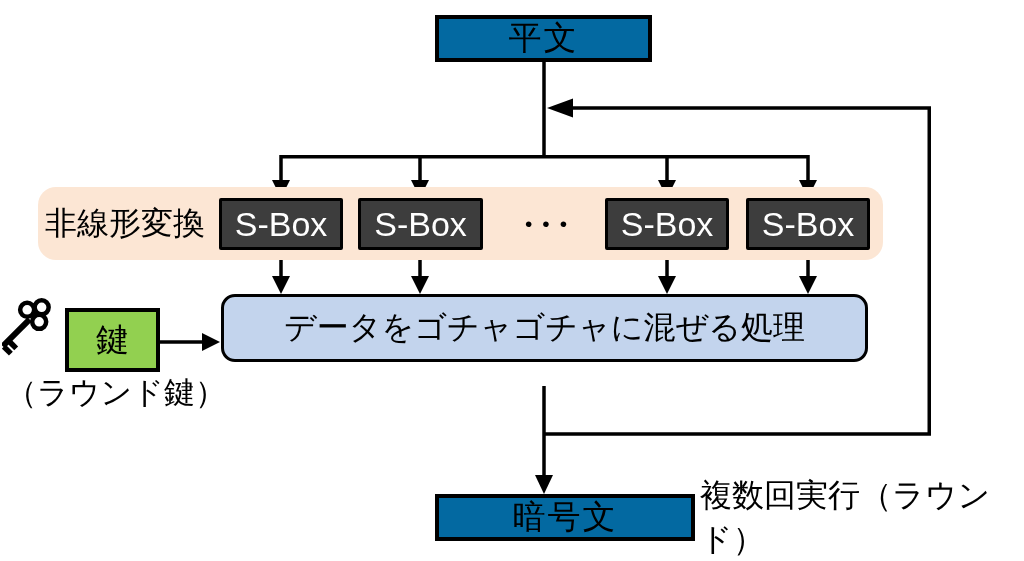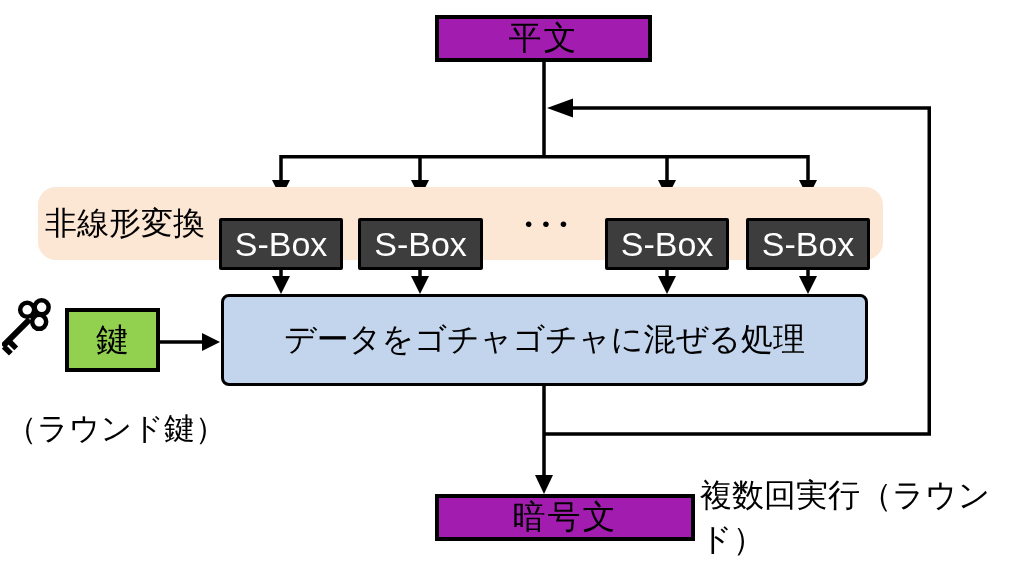--- a/index.html
+++ b/index.html
@@ -10,21 +10,21 @@
     background: #ffffff;
     font-family: "Liberation Sans", "DejaVu Sans", sans-serif;
     color: #000;
     overflow: hidden;
   }
   .abs { position: absolute; box-sizing: border-box; }
   .center-flex { display: flex; align-items: center; justify-content: center; }
 
   
   .io-box {
-    background: #a21caf;
+    background: #0369a1;
     border: 4px solid #000;
     font-size: 33px;
     letter-spacing: 2px;
   }
   .box-plaintext  { left: 435px; top: 15px;  width: 217px; height: 47px; }
   .box-ciphertext { left: 435px; top: 494px; width: 260px; height: 47px; }
 
   
   .band {
     left: 38px; top: 187px; width: 845px; height: 73px;
@@ -38,53 +38,52 @@
   }
 
   
   .sbox {
     top: 198px; height: 52px;
     background: #3d3d3d;
     border: 3px solid #000;
     border-radius: 2px;
     color: #ffffff;
     font-size: 34px;
-    margin-top: 20px;
   }
   .sbox1 { left: 219px; width: 124px; }
   .sbox2 { left: 358px; width: 125px; }
   .sbox3 { left: 605px; width: 124px; }
   .sbox4 { left: 746px; width: 124px; }
 
   .ellipsis {
     left: 516px; top: 200px; width: 60px; height: 48px;
     font-size: 21px;
     letter-spacing: 10px;
     text-indent: 10px;
     color: #000;
   }
 
   
   .mix-box {
-    left: 221px; top: 294px; width: 647px; height: 92px;
+    left: 221px; top: 294px; width: 647px; height: 68px;
     background: #c3d4ed;
     border: 3px solid #000;
-    border-radius: 8px;
+    border-radius: 14px;
     font-size: 32px;
   }
 
   
   .key-box {
     left: 65px; top: 308px; width: 95px; height: 64px;
     background: #92d050;
     border: 4px solid #000;
     font-size: 33px;
   }
   .round-key-label {
-    left: 6px; top: 408px;
+    left: 6px; top: 372px;
     font-size: 31px;
   }
   .key-icon { left: 2px; top: 296px; }
 
   
   .loop-label {
     left: 700px; top: 450px;
     font-size: 32px;
     margin-top: 24px;
   }

